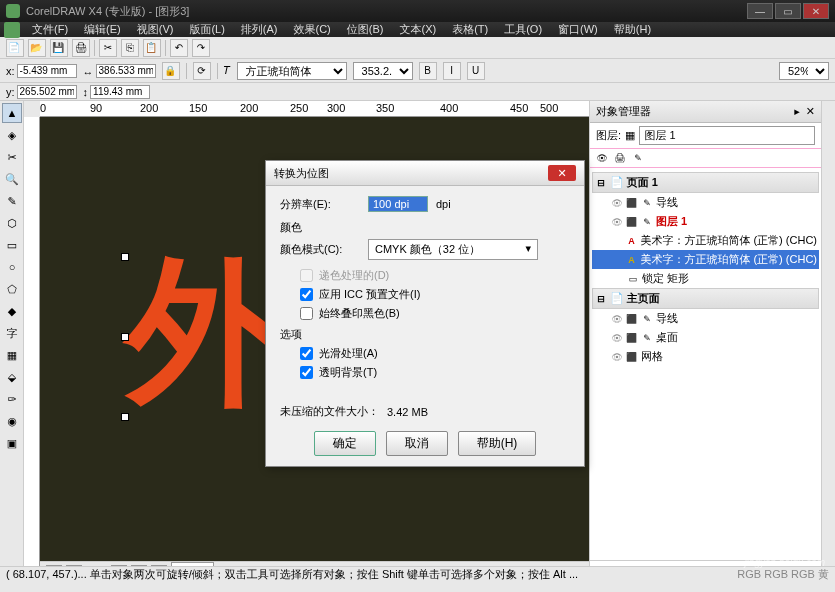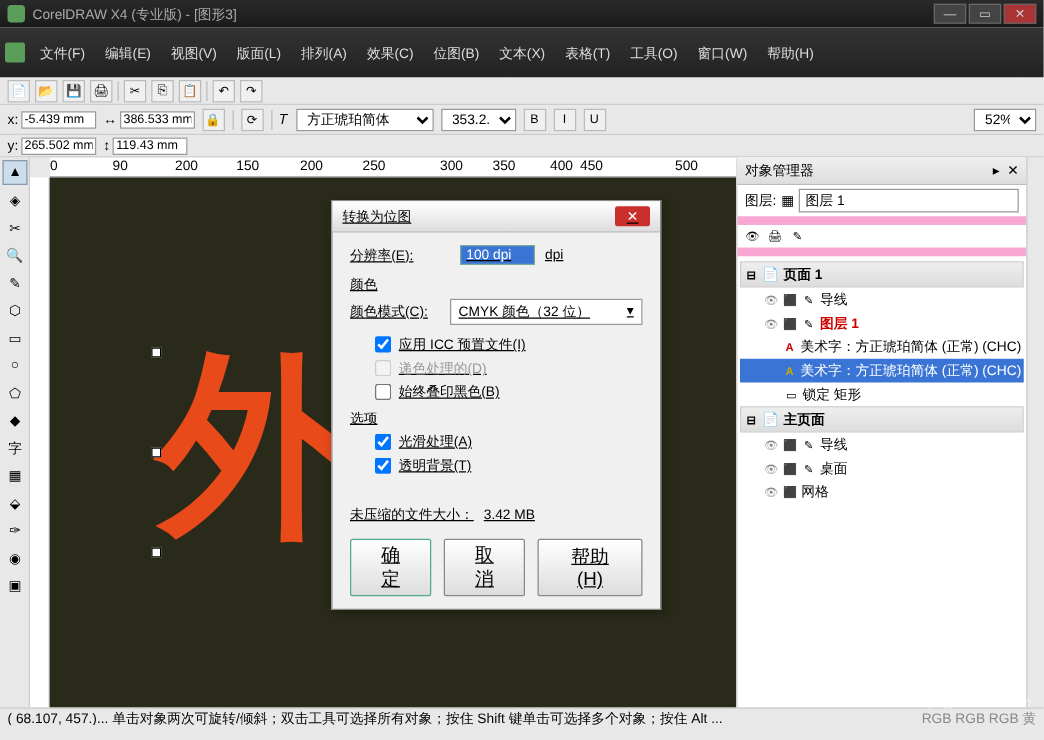--- a/index.html
+++ b/index.html
@@ -7,21 +7,21 @@
 
 
 .titlebar { background: linear-gradient(#2a2a2a, #1a1a1a); height: 22px; display: flex; align-items: center; padding: 0 6px; color: #aaa; }
 .titlebar .icon { width: 14px; height: 14px; background: #5a9e5a; border-radius: 3px; margin-right: 6px; }
 .titlebar .title { flex: 1; font-size: 11px; }
 .titlebar .winbtns { display: flex; gap: 2px; }
 .titlebar .winbtn { width: 26px; height: 16px; background: #444; border: 1px solid #666; display: flex; align-items: center; justify-content: center; font-size: 10px; color: #ccc; }
 .titlebar .winbtn.close { background: #aa3333; }
 
 
-.menubar { background: linear-gradient(#333, #222); height: 40px; display: flex; align-items: center; padding: 0 4px; text-align: center; }
+.menubar { background: linear-gradient(#333, #222); height: 15px; display: flex; align-items: center; padding: 0 4px; text-align: center; }
 .menubar .menuitem { color: #ddd; padding: 3px 8px; font-size: 11px; cursor: pointer; }
 .menubar .app-icon { width: 16px; height: 16px; background: #5a9e5a; border-radius: 2px; margin-right: 4px; }
 
 
 .toolbar1 { background: #e8e8e8; height: 22px; border-bottom: 1px solid #ccc; display: flex; align-items: center; padding: 0 6px; gap: 4px; }
 .tbtn { width: 18px; height: 18px; border: 1px solid #bbb; background: #f0f0f0; display: flex; align-items: center; justify-content: center; font-size: 10px; }
 .tsep { width: 1px; height: 16px; background: #bbb; }
 
 
 .propbar { background: #e8e8e8; height: 24px; border-bottom: 1px solid #ccc; display: flex; align-items: center; padding: 0 6px; gap: 6px; font-size: 10px; }
@@ -45,53 +45,53 @@
 .sel-handle { width: 8px; height: 8px; background: #fff; border: 1px solid #000; position: absolute; }
 
 .page-tabs { position: absolute; bottom: 0; left: 16px; right: 0; height: 20px; background: #e8e8e8; border-top: 1px solid #ccc; display: flex; align-items: center; gap: 4px; padding: 0 6px; font-size: 11px; }
 .page-tab { background: #fff; border: 1px solid #999; padding: 1px 10px; }
 .page-nav-btn { width: 16px; height: 14px; border: 1px solid #999; background: #f0f0f0; display: flex; align-items: center; justify-content: center; font-size: 9px; }
 
 
 .right-panel { width: 232px; background: #fff; border-left: 1px solid #ccc; display: flex; flex-direction: column; }
 .panel-title { background: linear-gradient(#f0f0f0, #ddd); border-bottom: 1px solid #bbb; padding: 3px 6px; font-size: 11px; display: flex; align-items: center; }
 .panel-title .close { margin-left: auto; }
-.panel-toolbar { border-bottom: 7px solid #f9a8d4; padding: 3px 6px; display: flex; align-items: center; gap: 4px; font-size: 11px; }
+.panel-toolbar { border-bottom: 1px solid #f9a8d4; padding: 3px 6px; display: flex; align-items: center; gap: 4px; font-size: 11px; }
 .panel-select { border: 1px solid #999; padding: 1px 4px; flex: 1; background: white; }
 .tree { padding: 4px 2px; font-size: 11px; overflow: hidden; }
 .tree-row { display: flex; align-items: center; padding: 2px 2px; gap: 3px; white-space: nowrap; }
 .tree-row.page { background: linear-gradient(#eee, #ddd); border: 1px solid #ccc; font-weight: bold; }
 .tree-row.selected { background: #3a75d6; color: white; }
 .tree-indent { display: inline-block; }
 .tree-icon { width: 12px; height: 12px; display: inline-flex; align-items: center; justify-content: center; font-size: 9px; }
 .tree-icon.eye { color: #888; }
 .tree-icon.A { color: #c00; font-weight: bold; }
 .tree-icon.Ay { color: #ca0; font-weight: bold; }
 .layer1-red { color: #c00; font-weight: bold; }
 
 
 .colorbar { width: 14px; background: #e8e8e8; border-left: 1px solid #ccc; }
 
 
-.dialog { position: absolute; top: 160px; left: 265px; width: 264px; background: #f0f0f0; border: 1px solid #888; box-shadow: 2px 2px 8px rgba(0,0,0,0.3); text-decoration: underline; }
+.dialog { position: absolute; top: 160px; left: 265px; width: 320px; background: #f0f0f0; border: 1px solid #888; box-shadow: 2px 2px 8px rgba(0,0,0,0.3); }
 .dialog-title { background: linear-gradient(#fff, #ddd); padding: 4px 8px; font-size: 12px; display: flex; align-items: center; border-bottom: 1px solid #bbb; }
 .dialog-title .x { margin-left: auto; width: 28px; height: 16px; background: #c9302c; color: white; display: flex; align-items: center; justify-content: center; font-size: 11px; border-radius: 2px; }
 .dialog-body { padding: 10px 14px; font-size: 11px; }
 .dlg-row { display: flex; align-items: center; margin-bottom: 8px; gap: 8px; }
 .dlg-row label { width: 80px; }
 .dlg-input { border: 1px solid #7a9; background: #fff; padding: 1px 4px; width: 60px; }
 .dlg-input.hl { background: #3a75d6; color: white; }
 .dlg-select { border: 1px solid #999; background: white; padding: 2px 6px; width: 170px; display: flex; }
 .dlg-select .arrow { margin-left: auto; }
 .dlg-section { margin: 6px 0 4px 0; }
 .dlg-check { display: flex; align-items: center; gap: 6px; margin: 4px 0 4px 20px; }
 .dlg-check input { width: 13px; height: 13px; }
 .dlg-check.disabled { color: #999; }
 .dlg-footer { display: flex; justify-content: center; gap: 10px; margin-top: 12px; }
-.dlg-btn { border: 1px solid #888; background: linear-gradient(#fff, #ddd); padding: 3px 18px; font-size: 15px; border-radius: 2px; }
+.dlg-btn { border: 1px solid #888; background: linear-gradient(#fff, #ddd); padding: 3px 18px; font-size: 12px; border-radius: 2px; }
 .dlg-btn.primary { border-color: #5a8; }
 
 
 .statusbar { position: absolute; bottom: 0; left: 0; right: 0; height: 26px; background: #e8e8e8; border-top: 1px solid #ccc; font-size: 10px; padding: 0 6px; }
 .status-line { white-space: nowrap; overflow: hidden; height: 13px; }
 
 
 .watermark { position: absolute; bottom: 24px; right: 10px; color: rgba(255,255,255,0.6); font-size: 20px; font-style: italic; pointer-events: none; }
 .watermark small { font-size: 10px; display: block; }
 </style>
@@ -192,24 +192,24 @@
   </div>
 
   <div class="canvas-area">
     <div class="ruler-h">
       <span style="left:0">0</span>
       <span style="left:50px">90</span>
       <span style="left:100px">200</span>
       <span style="left:149px">150</span>
       <span style="left:200px">200</span>
       <span style="left:250px">250</span>
-      <span style="left:312px">300</span>
-      <span style="left:354px">350</span>
+      <span style="left:287px">300</span>
+      <span style="left:336px">350</span>
       <span style="left:400px">400</span>
-      <span style="left:424px">450</span>
+      <span style="left:470px">450</span>
       <span style="left:500px">500</span>
     </div>
     <div class="ruler-v"></div>
     <div class="canvas-viewport">
       <div class="canvas-page">
         <div class="shape-char">外</div>
         <div class="sel-handle" style="top:130px;left:75px"></div>
         <div class="sel-handle" style="top:130px;left:230px"></div>
         <div class="sel-handle" style="top:290px;left:75px"></div>
         <div class="sel-handle" style="top:210px;left:75px"></div>
@@ -325,27 +325,27 @@
       <span>dpi</span>
     </div>
     <div class="dlg-section">颜色</div>
     <div class="dlg-row">
       <label>颜色模式(C):</label>
       <div class="dlg-select">
         <span>CMYK 颜色（32 位）</span>
           <span class="arrow">▾</span>
       </div>
     </div>
+    <div class="dlg-check disabled">
+      <input type="checkbox" disabled="" style="">
+      <span>递色处理的(D)</span>
+    </div>
     <div class="dlg-check">
       <input type="checkbox" checked="" style="">
       <span>应用 ICC 预置文件(I)</span>
-    </div>
-    <div class="dlg-check disabled">
-      <input type="checkbox" disabled="" style="">
-      <span>递色处理的(D)</span>
     </div>
     <div class="dlg-check">
       <input type="checkbox" style="">
       <span>始终叠印黑色(B)</span>
     </div>
     <div class="dlg-section">选项</div>
     <div class="dlg-check">
       <input type="checkbox" checked="" style="">
       <span>光滑处理(A)</span>
     </div>

